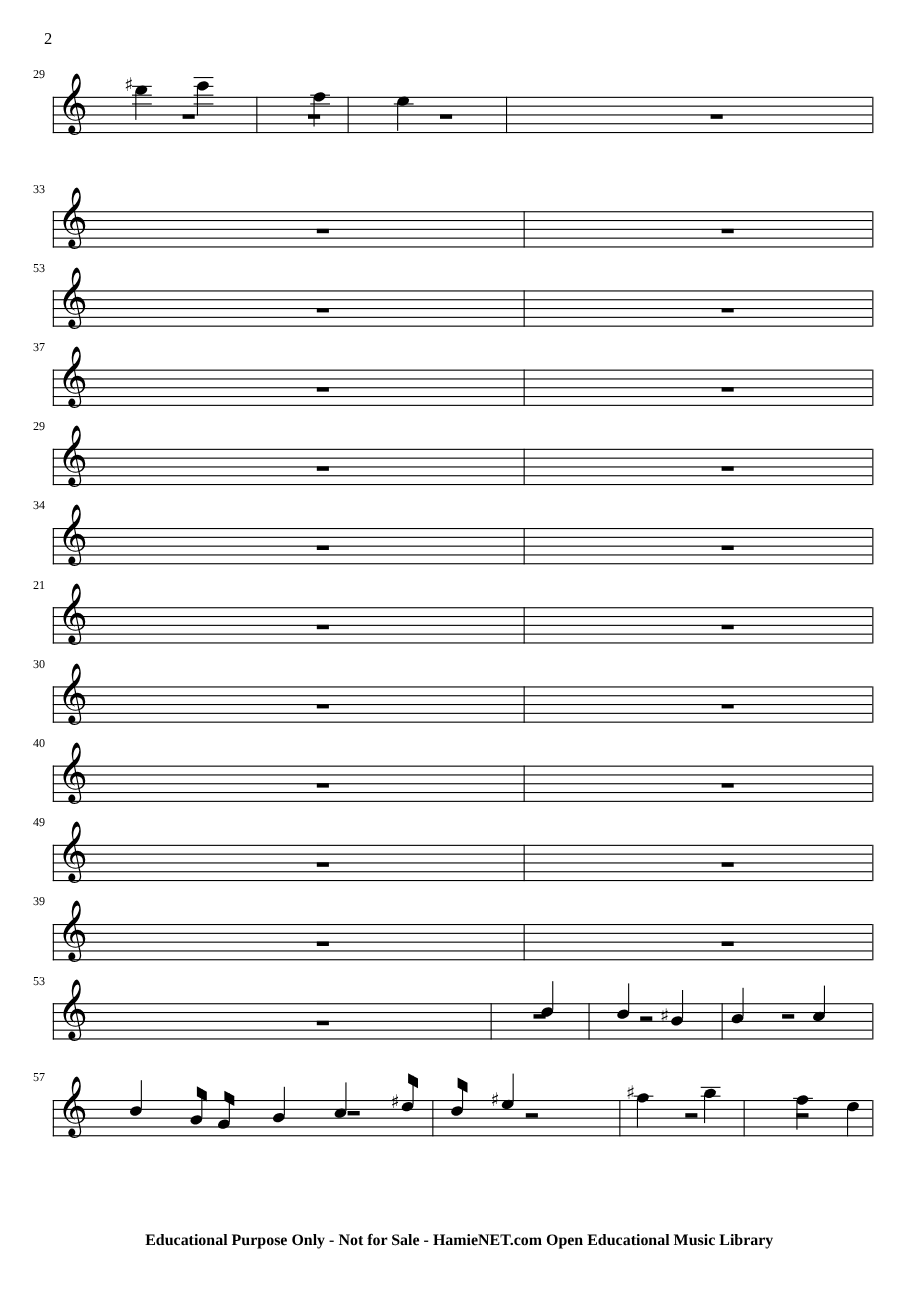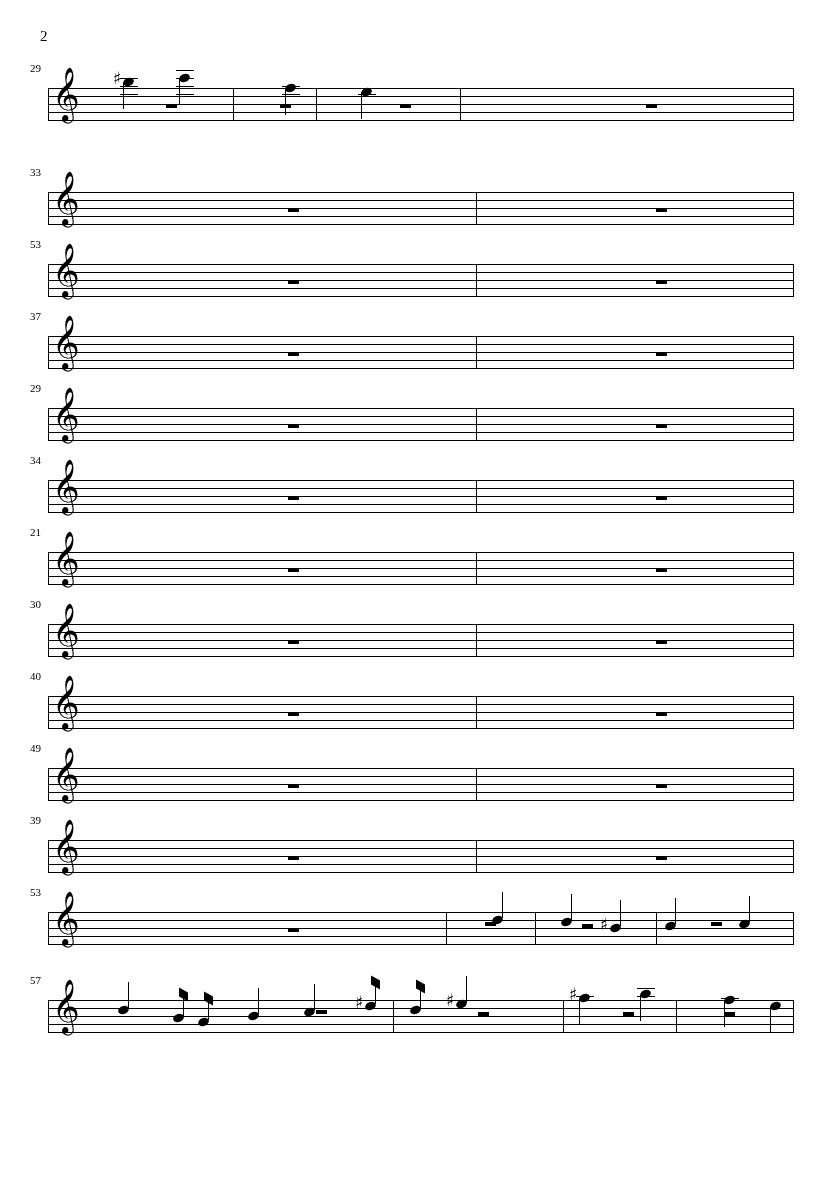--- a/index.html
+++ b/index.html
@@ -470,14 +470,15 @@
           <div class="head"></div>
           <div class="stem down"></div>
         </div>
         <div class="note" style="left: 722px; top: 16px;">
           <div class="head"></div>
           <div class="stem down"></div>
         </div>
       </div>
     </div>
 
+  <div class="footer">Educational Purpose Only - Not for Sale - HamieNET.com Open Educational Music Library</div>
 
 </div>
 
 </body></html>

